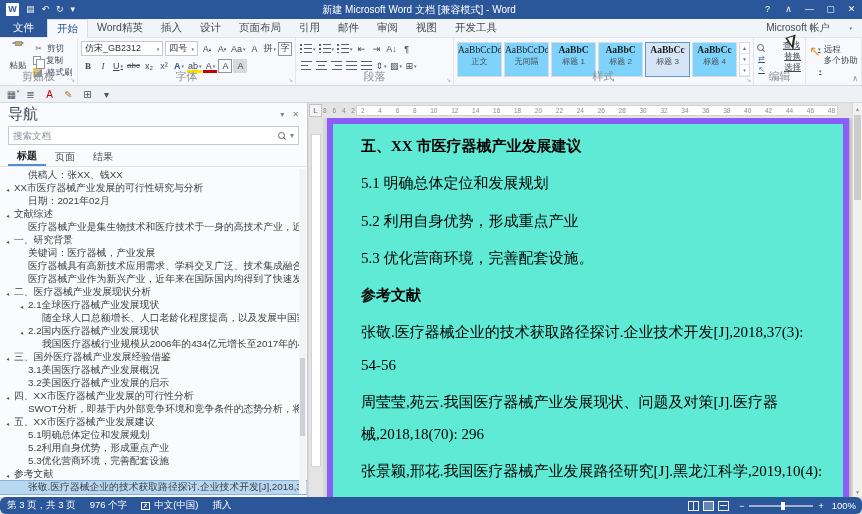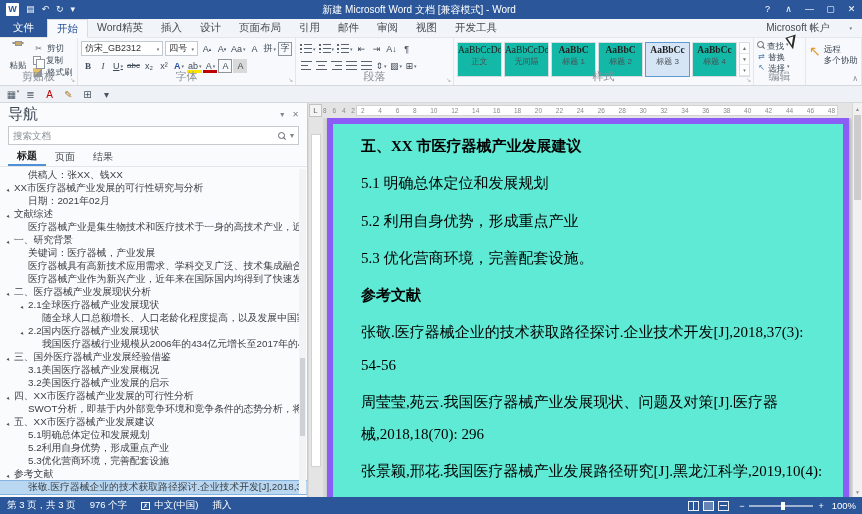--- a/index.html
+++ b/index.html
@@ -54,28 +54,28 @@
 .fbtn.boxed{border:1px solid #8d959d;}
 .fbtn.shaded{background:#d9d9d9;}
 .supmark{font-size:5px;vertical-align:top;margin-left:-1px;}
 .bars,.ibul,.inum,.imul{width:11px;height:9px;background-repeat:no-repeat;}
 .bars{background:linear-gradient(#5a6470,#5a6470) 0 0/11px 1px no-repeat,linear-gradient(#5a6470,#5a6470) 0 4px/11px 1px no-repeat,linear-gradient(#5a6470,#5a6470) 0 8px/11px 1px no-repeat;}
 .bars.l{background:linear-gradient(#5a6470,#5a6470) 0 0/11px 1px no-repeat,linear-gradient(#5a6470,#5a6470) 0 4px/7px 1px no-repeat,linear-gradient(#5a6470,#5a6470) 0 8px/10px 1px no-repeat;}
 .bars.c{background:linear-gradient(#5a6470,#5a6470) 0 0/11px 1px no-repeat,linear-gradient(#5a6470,#5a6470) 2px 4px/7px 1px no-repeat,linear-gradient(#5a6470,#5a6470) 0 8px/11px 1px no-repeat;}
 .bars.r{background:linear-gradient(#5a6470,#5a6470) 0 0/11px 1px no-repeat,linear-gradient(#5a6470,#5a6470) 4px 4px/7px 1px no-repeat,linear-gradient(#5a6470,#5a6470) 1px 8px/10px 1px no-repeat;}
 .ibul,.inum,.imul{width:12px;background:linear-gradient(#5a6470,#5a6470) 0 0/2px 2px no-repeat,linear-gradient(#5a6470,#5a6470) 4px 0/8px 1px no-repeat,linear-gradient(#5a6470,#5a6470) 0 4px/2px 2px no-repeat,linear-gradient(#5a6470,#5a6470) 4px 4px/8px 1px no-repeat,linear-gradient(#5a6470,#5a6470) 0 8px/2px 2px no-repeat,linear-gradient(#5a6470,#5a6470) 4px 8px/8px 1px no-repeat;}
 .gallery{display:flex;gap:2px;padding-top:2px;}
-.stylecard{width:45px;height:35px;background:#14b8a6;border:1px solid #d8dce1;text-align:center;overflow:hidden;padding-top:1px;}
+.stylecard{width:45px;height:35px;background:#7dd3fc;border:1px solid #d8dce1;text-align:center;overflow:hidden;padding-top:1px;}
 .stylecard.selected{border-color:#5e9bd4;background:#d5e5f6;}
 .sprev{font-family:"Liberation Serif","DejaVu Serif",serif;font-size:9.5px;line-height:13px;white-space:nowrap;color:#222;}
 .stylecard:nth-child(n+3) .sprev{font-weight:bold;}
 .slab{font-size:8px;color:#4a5056;line-height:10px;white-space:nowrap;}
 .galscroll{width:12px;margin:2px 0 0 2px;border:1px solid #d8dce1;background:#fff;display:flex;flex-direction:column;height:35px;}
 .galscroll span{flex:1;display:flex;align-items:center;justify-content:center;font-size:5px;color:#6a7077;border-bottom:1px solid #e4e7eb;}
-.edrow{display:flex;align-items:flex-start;gap:2px;font-size:8.5px;color:#3f4a56;height:11px;white-space:nowrap;}
+.edrow{display:flex;align-items:flex-end;gap:18px;font-size:8.5px;color:#3f4a56;height:11px;white-space:nowrap;text-decoration:underline;}
 .edrow .ic{font-size:8px;color:#4f7fb5;width:9px;text-align:center;flex:none;}
 .lens{width:8px;height:8px;position:relative;display:inline-block;flex:none;}
 .lens::before{content:"";position:absolute;left:0;top:0;width:5px;height:5px;border:1px solid #5f666d;border-radius:50%;}
 .lens::after{content:"";position:absolute;left:5px;top:6px;width:3px;height:1px;background:#5f666d;transform:rotate(45deg);}
 .assistbtn{display:flex;align-items:flex-start;gap:3px;padding-top:4px;}
 .bigcur{font-size:14px;color:#e8972e;line-height:14px;}
 .atext{display:flex;flex-direction:column;font-size:8.5px;color:#3f4a56;line-height:11px;white-space:nowrap;}
 
 
 .toolbar2{height:17px;background:#eef1f5;border-bottom:1px solid #d5d9de;display:flex;align-items:center;gap:4px;padding:0 4px;}
@@ -117,21 +117,21 @@
 .page{position:absolute;left:19px;right:3px;top:15px;bottom:-8px;background:#5eead4;border:6px solid #8b5cf6;box-shadow:1px 1px 3px rgba(0,0,0,.25);}
 .doc-body{padding:6px 20px 0 28px;}
 .para{font-family:"Liberation Serif","DejaVu Serif",serif;font-size:15px;line-height:2.15;color:#000;margin-bottom:5px;}
 .para.bold{font-weight:bold;}
 .vscroll{width:10px;background:#f1f1f1;border-left:1px solid #d8d8d8;position:relative;flex:none;}
 .varrow{position:absolute;top:0;left:0;right:0;height:11px;font-size:5px;color:#8a8a8a;display:flex;align-items:center;justify-content:center;}
 .varrow.bottom{top:auto;bottom:0;}
 .vthumb{position:absolute;top:12px;left:1px;right:1px;height:85px;background:#cdcdcd;}
 
 
-.statusbar{position:absolute;left:0;right:0;bottom:0;height:17px;background:#2b579a;color:#fff;display:flex;align-items:flex-start;font-size:9.5px;}
+.statusbar{position:absolute;left:0;right:0;bottom:0;height:17px;background:#2b579a;color:#fff;display:flex;align-items:flex-start;font-size:9.5px;border-radius:6px;}
 .sbitem{padding:0 7px;display:flex;align-items:center;gap:4px;height:100%;white-space:nowrap;}
 .sb-right{margin-left:auto;display:flex;align-items:center;height:100%;}
 .vm{width:11px;height:10px;border:1px solid rgba(255,255,255,.9);margin:0 2px;position:relative;}
 .vm.active{background:rgba(255,255,255,.28);}
 .vm.read::before{content:"";position:absolute;left:4px;top:0;bottom:0;width:1px;background:rgba(255,255,255,.9);}
 .vm.web::before{content:"";position:absolute;left:1px;right:1px;top:3px;height:1px;background:rgba(255,255,255,.9);}
 .zoomwrap{display:flex;align-items:center;gap:5px;padding:0 8px;}
 .ztrack{width:64px;height:2px;background:rgba(255,255,255,.55);position:relative;}
 .zthumb{position:absolute;left:50%;top:-3px;width:4px;height:8px;background:#fff;}
 .zsign{font-size:9px;}

